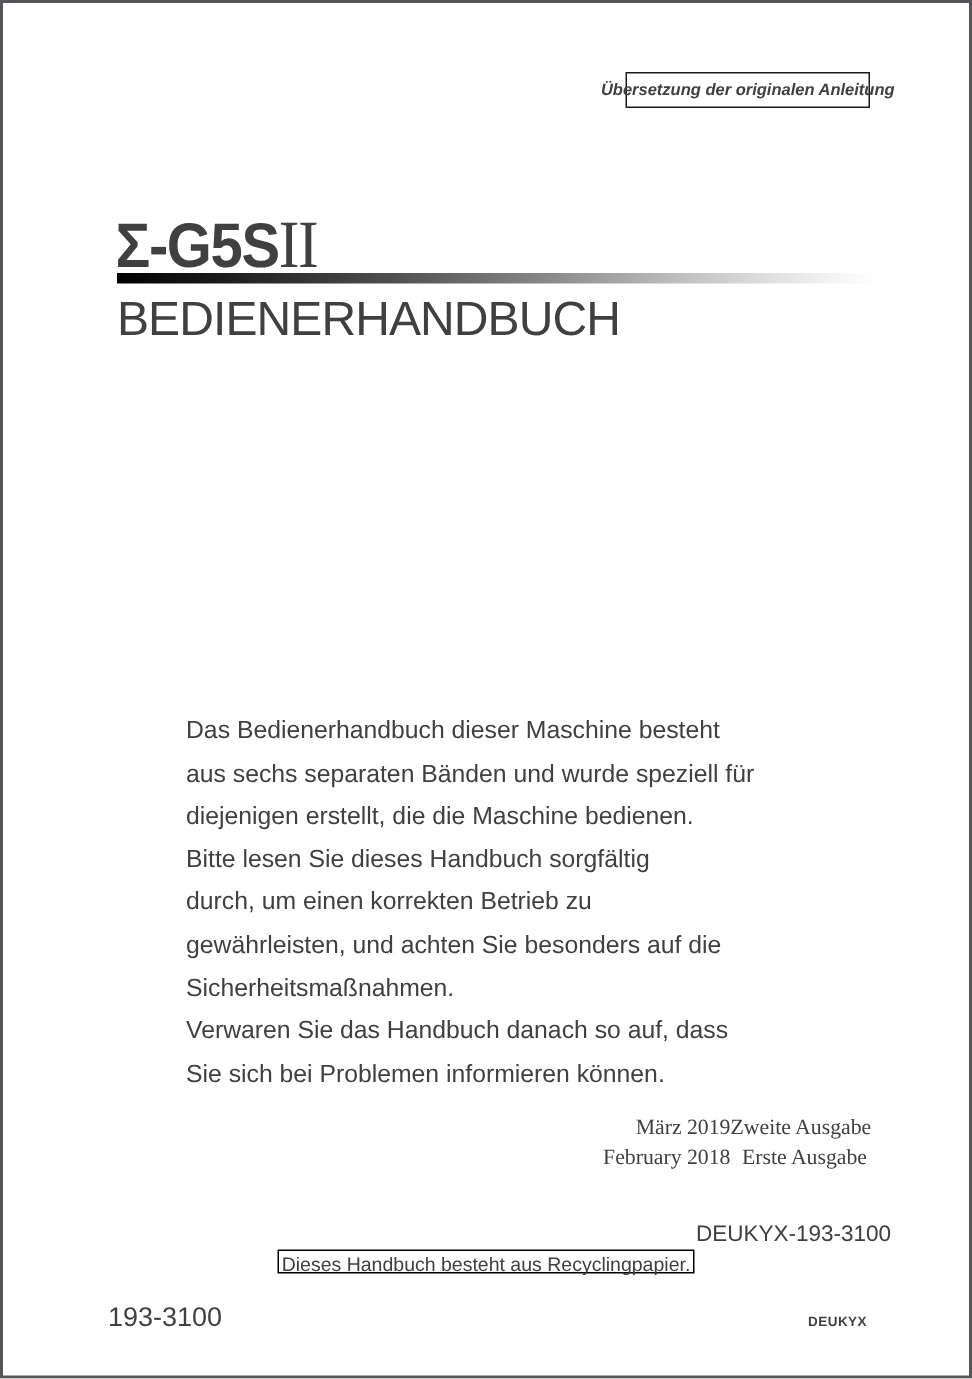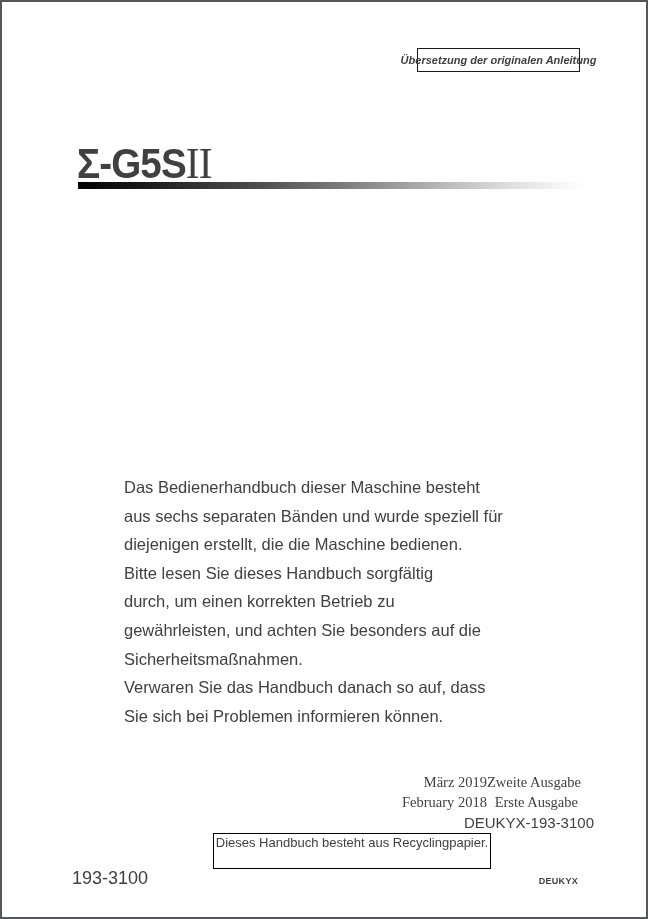--- a/index.html
+++ b/index.html
@@ -94,21 +94,21 @@
     position: absolute;
     left: 122px;
     top: 471px;
     width: 420px;
     font-size: 16.5px;
     line-height: 28.6px;
     white-space: pre-line;
   }
   .editions {
     position: absolute;
-    top: 770px;
+    top: 740px;
     right: 68px;
     display: grid;
     grid-template-columns: auto 91px;
     font-family: "Liberation Serif", serif;
     font-size: 14.5px;
     line-height: 20px;
   }
   .editions span {
     text-align: right;
     white-space: nowrap;
@@ -119,28 +119,27 @@
     right: 52px;
     font-family: Liberation Sans, sans-serif;
     font-size: 15px;
     white-space: nowrap;
   }
   .recycling-box {
     position: absolute;
     left: 183px;
     top: 831px;
     width: 278px;
-    height: 36px;
+    height: 16px;
     box-sizing: border-box;
     border: 1px solid #000000;
     text-align: center;
     font-size: 13px;
     line-height: 18px;
     white-space: nowrap;
-    margin-left: 28px;
   }
   .footer-left {
     position: absolute;
     left: 70px;
     top: 866px;
     font-family: Liberation Sans, sans-serif;
     font-size: 18px;
     white-space: nowrap;
   }
   .footer-right {
@@ -162,20 +161,21 @@
     <span>Übersetzung der originalen Anleitung</span>
   </div>
 
 
   <div class="model">
     <span>Σ-G5S</span><span class="model-suffix">II</span>
   </div>
 
   <div class="gradient-bar"></div>
 
+  <div class="handbook-title">BEDIENERHANDBUCH</div>
 
 
   <div class="body-text">Das Bedienerhandbuch dieser Maschine besteht
 aus sechs separaten Bänden und wurde speziell für
 diejenigen erstellt, die die Maschine bedienen.
 Bitte lesen Sie dieses Handbuch sorgfältig
 durch, um einen korrekten Betrieb zu
 gewährleisten, und achten Sie besonders auf die
 Sicherheitsmaßnahmen.
 Verwaren Sie das Handbuch danach so auf, dass

